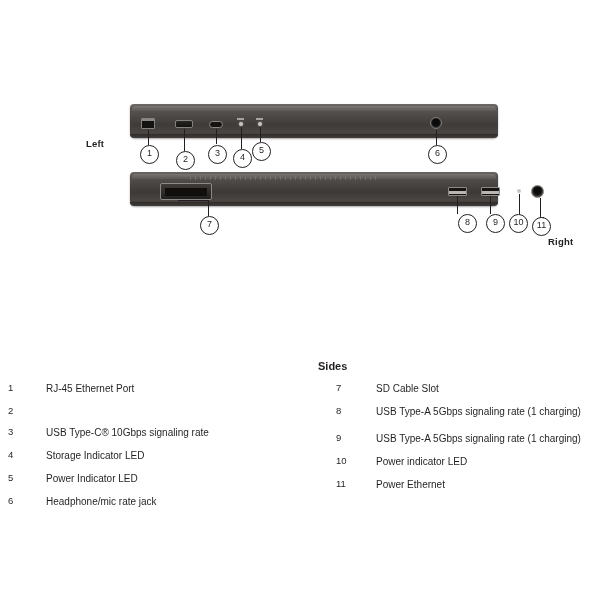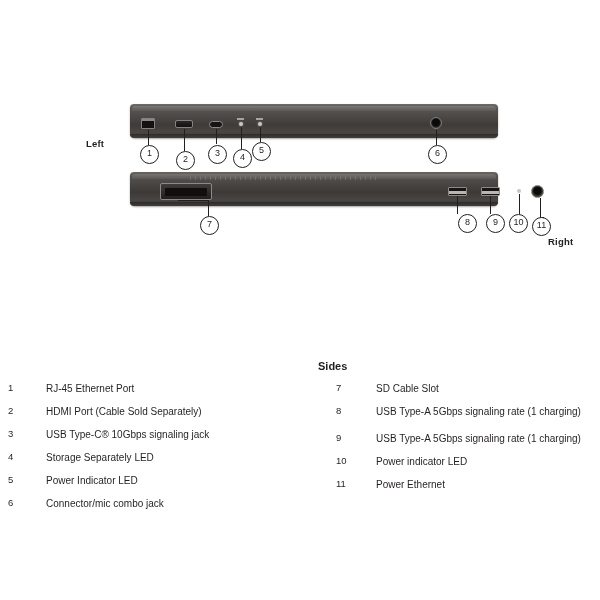--- a/index.html
+++ b/index.html
@@ -333,39 +333,38 @@
 <div class="legend">
   <div class="legend-title">Sides</div>
 
   <div class="col col-left">
     <div class="row">
       <div class="num">1</div>
       <div class="txt"><span>RJ-45 Ethernet Port</span></div>
     </div>
     <div class="row">
       <div class="num">2</div>
-      <div class="txt"><span>HDMI Port (Cable Sold Separately)</span></div>
     </div>
     <div class="row">
       <div class="num">3</div>
       <div class="txt">
-        <span>USB Type-C® 10Gbps signaling jack</span>
+        <span>USB Type-C® 10Gbps signaling rate</span>
       </div>
     </div>
     <div class="row">
       <div class="num">4</div>
-      <div class="txt"><span>Storage Separately LED</span></div>
+      <div class="txt"><span>Storage Indicator LED</span></div>
     </div>
     <div class="row">
       <div class="num">5</div>
       <div class="txt"><span>Power Indicator LED</span></div>
     </div>
     <div class="row">
       <div class="num">6</div>
-      <div class="txt"><span>Connector/mic combo jack</span></div>
+      <div class="txt"><span>Headphone/mic rate jack</span></div>
     </div>
   </div>
 
   <div class="col col-right">
     <div class="row">
       <div class="num">7</div>
       <div class="txt"><span>SD Cable Slot</span></div>
     </div>
     <div class="row">
       <div class="num">8</div>

